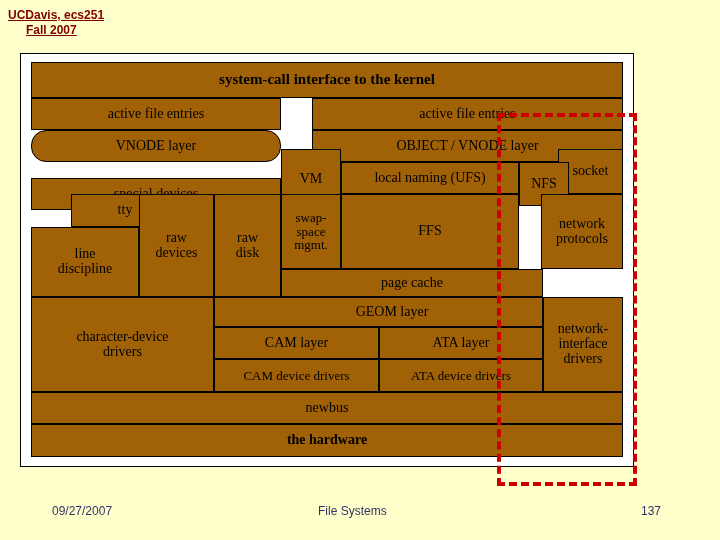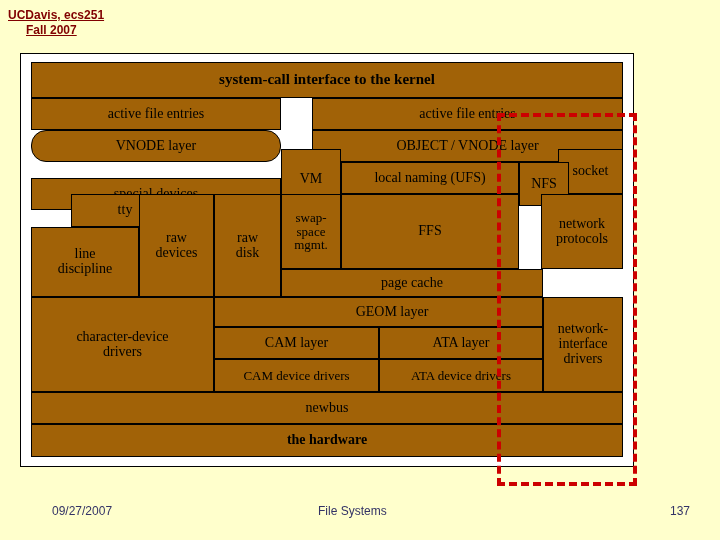--- a/index.html
+++ b/index.html
@@ -19,21 +19,21 @@
   #slide-header .line2{margin-left:18px;}
 
   
   #slide-footer{
     position:absolute;left:0;top:502px;width:720px;height:22px;
     font-family:"Liberation Sans", sans-serif;
     font-size:12px;color:#333366;
   }
   #slide-footer .date{position:absolute;left:52px;top:2px;}
   #slide-footer .subject{position:absolute;left:318px;top:2px;}
-  #slide-footer .pageno{position:absolute;left:641px;top:2px;margin-left:29px;}
+  #slide-footer .pageno{position:absolute;left:641px;top:2px;}
 
   
   #diagram{
     position:absolute;left:20px;top:53px;width:614px;height:414px;
     background:#ffffff;
     border:1px solid #000000;
     box-sizing:border-box;
   }
   .cell{
     position:absolute;

